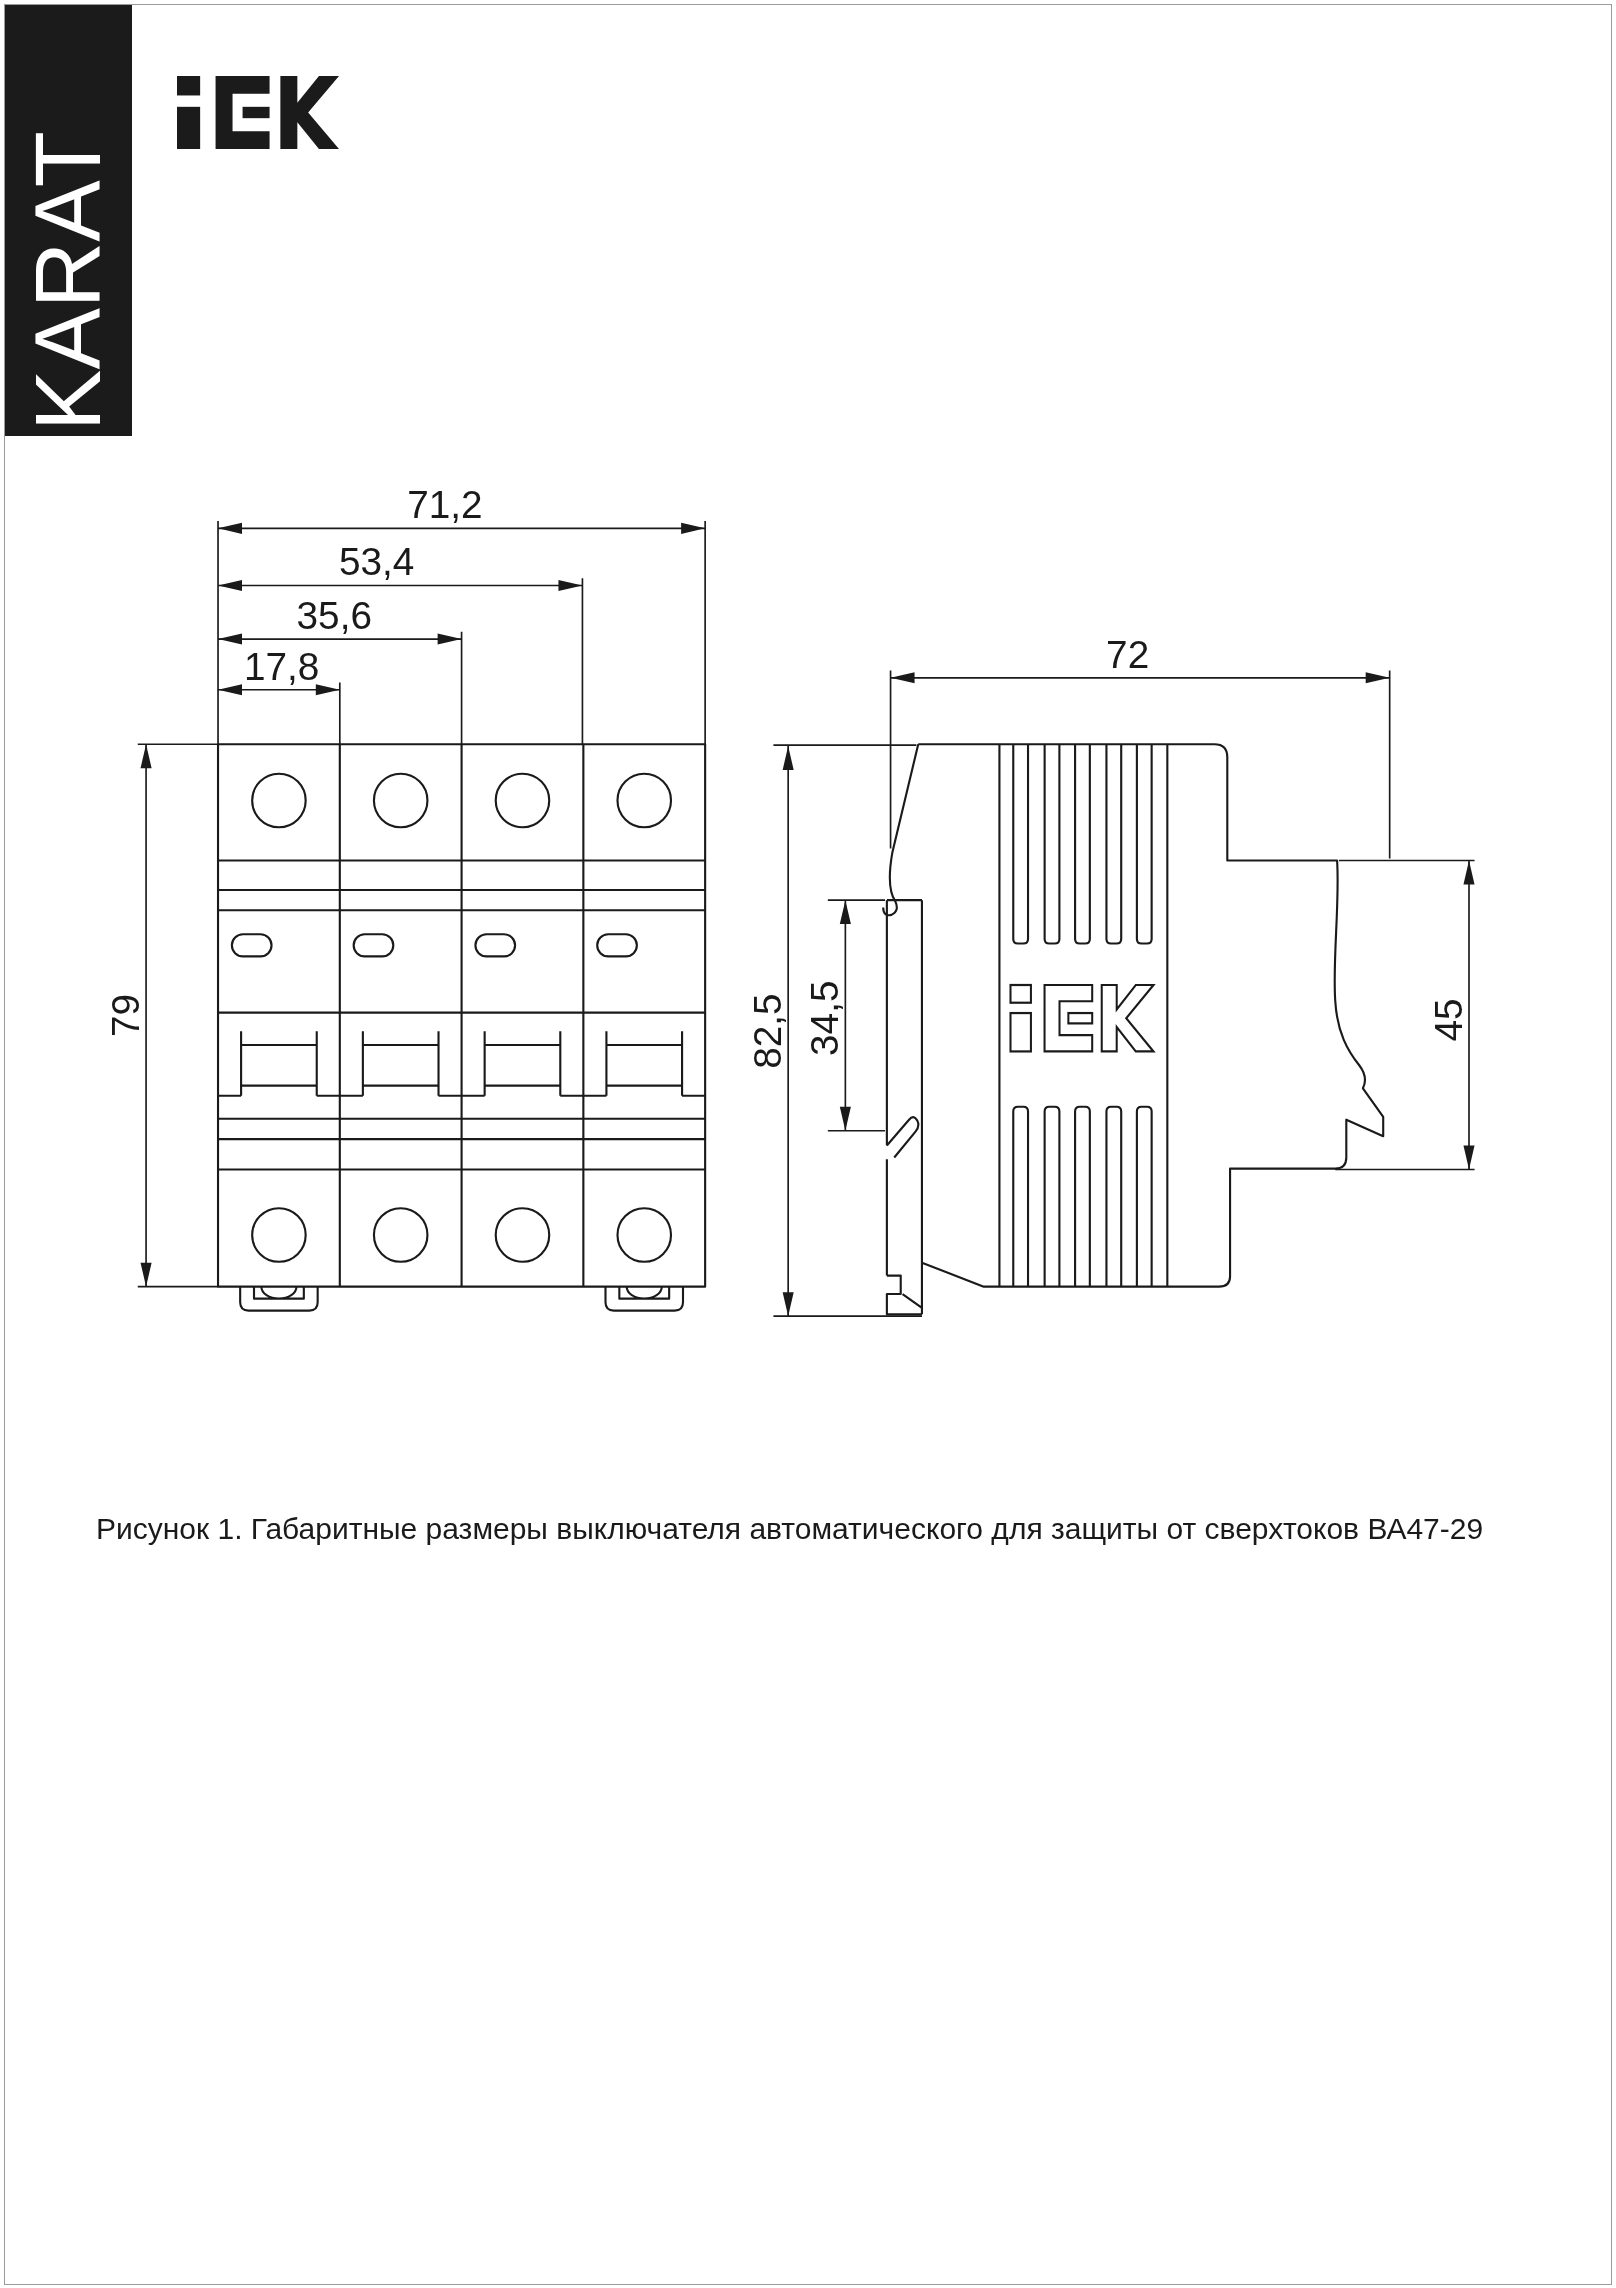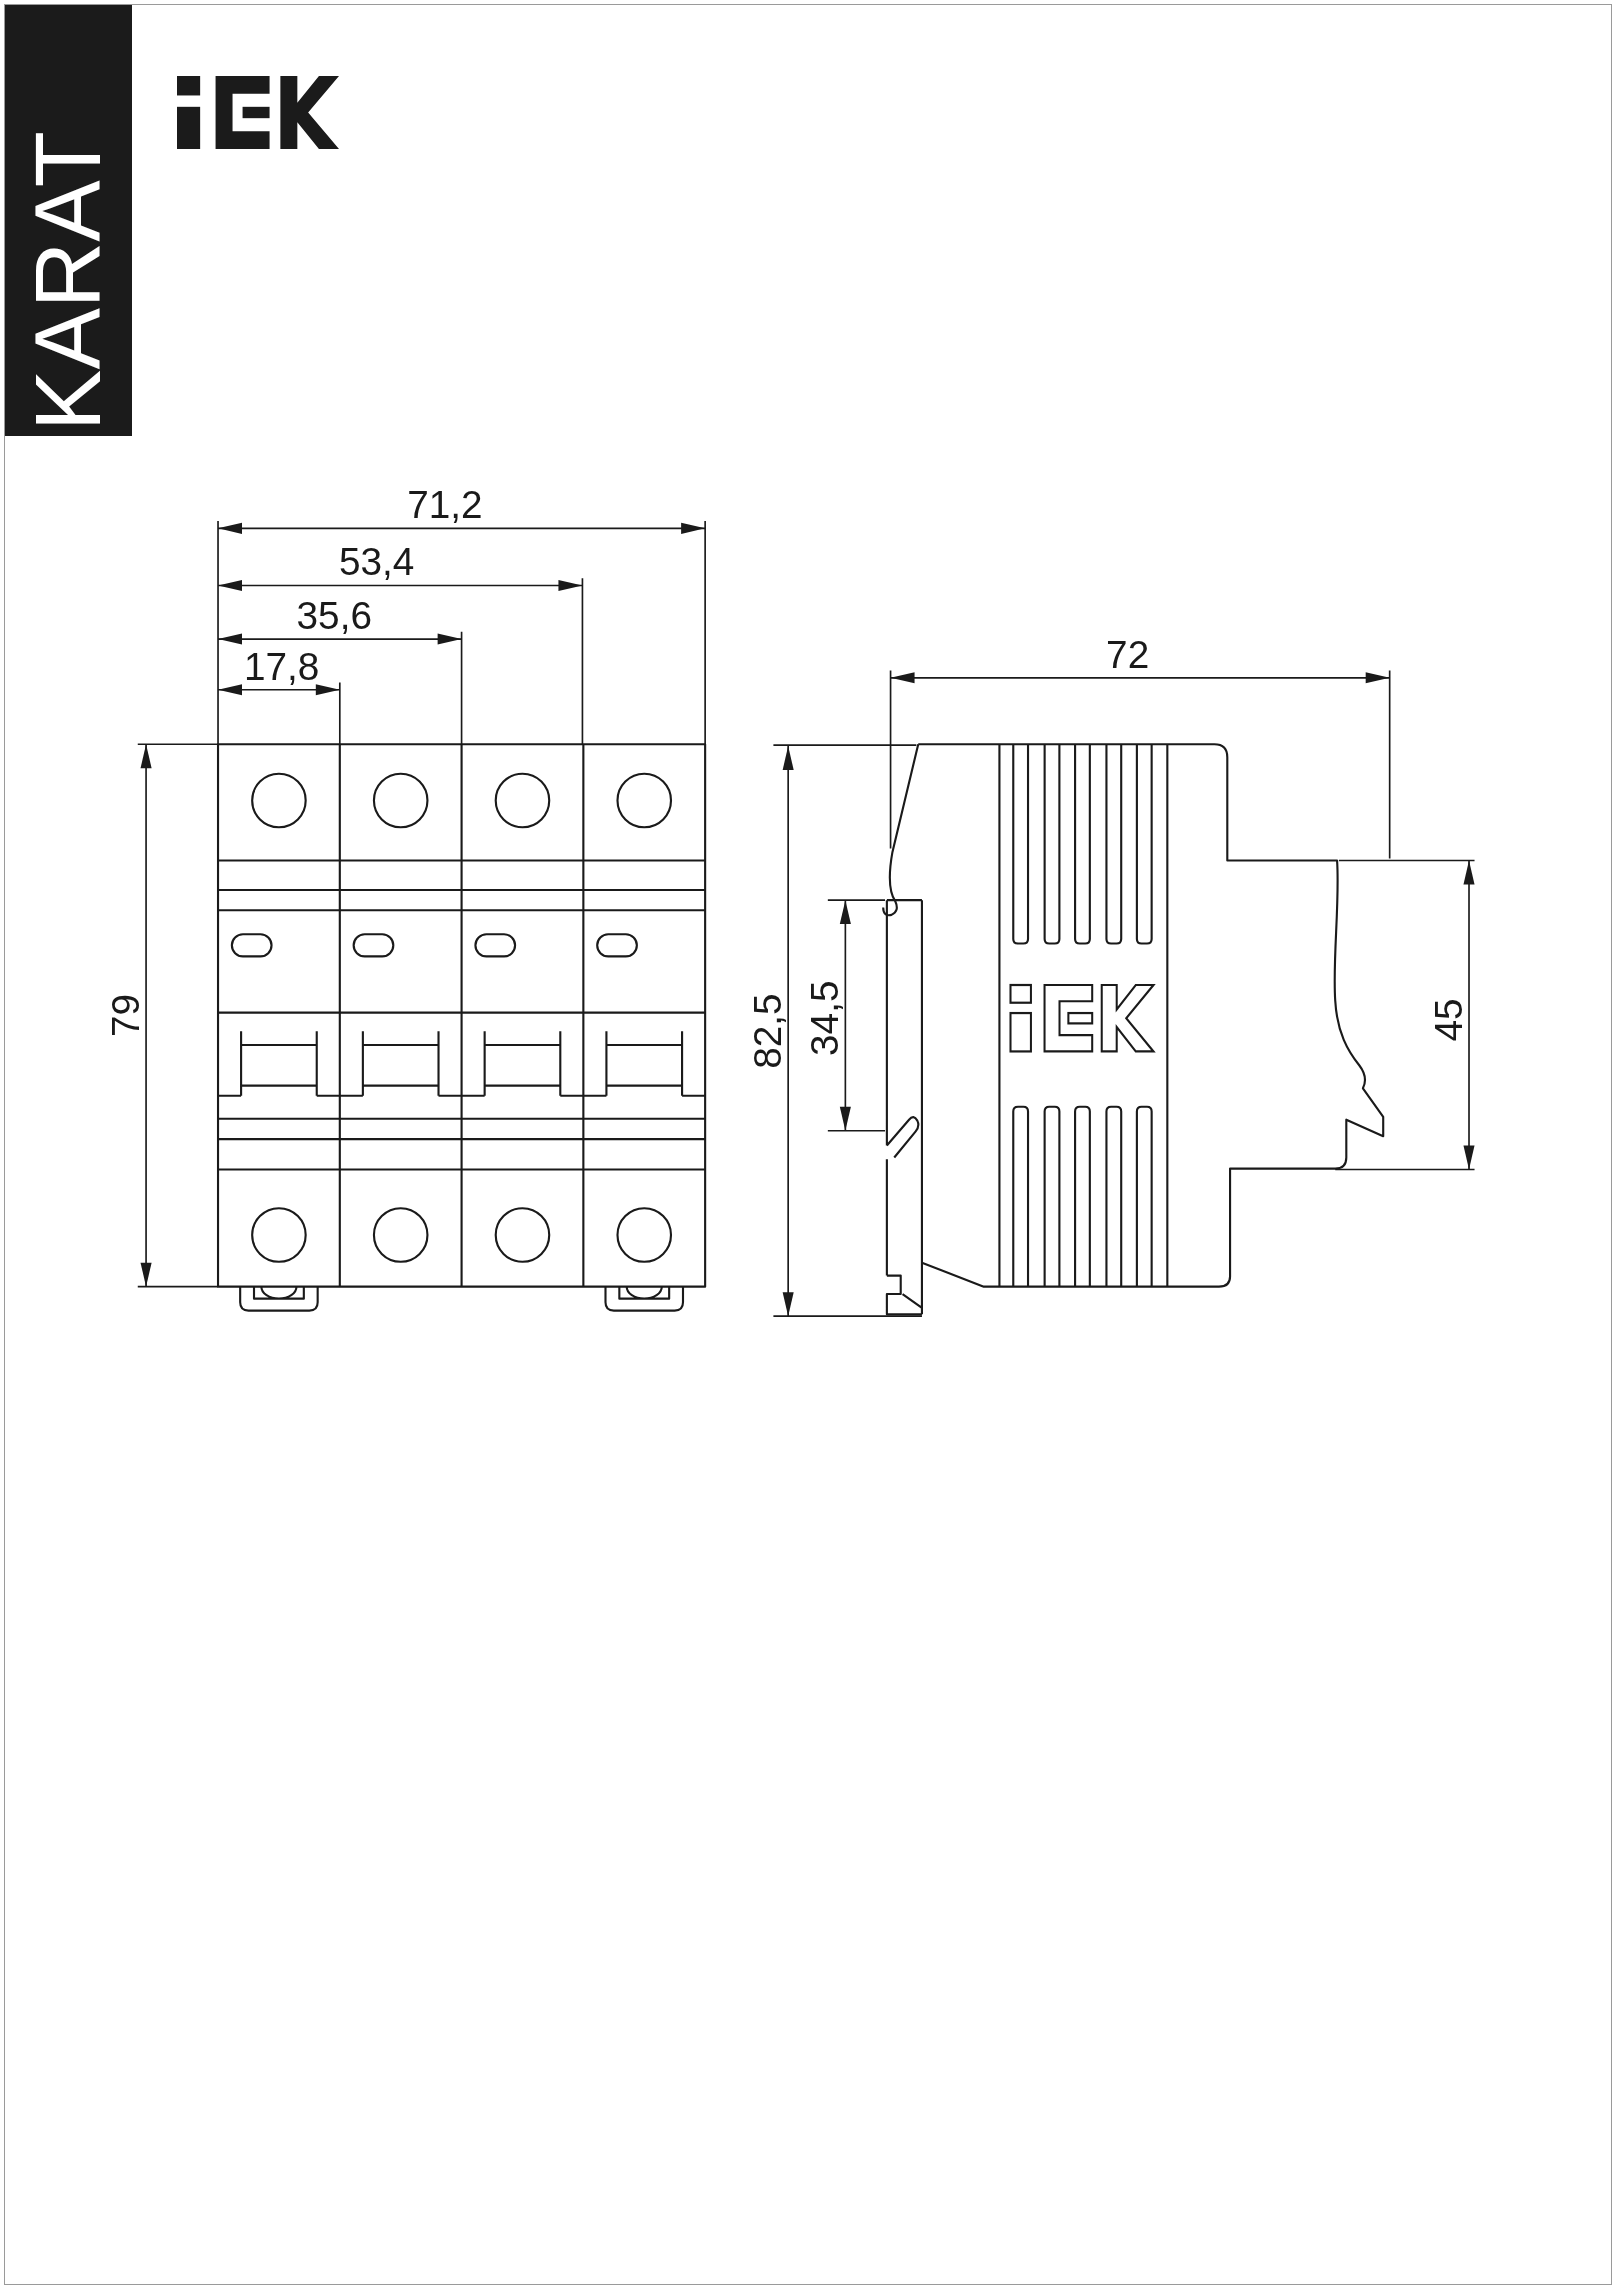--- a/index.html
+++ b/index.html
@@ -209,14 +209,15 @@
       <g>
         <path class="thin" d="M1451,933 H1598 M1447,1268 H1598"></path>
         <line class="thin" x1="1592" y1="933" x2="1592" y2="1268"></line>
         <polygon class="arrow" points="1592,933 1586,959 1598,959"></polygon>
         <polygon class="arrow" points="1592,1268 1586,1242 1598,1242"></polygon>
         <text class="dimtext" x="1584" y="1106" text-anchor="middle" transform="rotate(-90 1584 1106)">45</text>
       </g>
     </g>
   </svg>
 
+  <div class="caption">Рисунок 1. Габаритные размеры выключателя автоматического для защиты от сверхтоков ВА47-29</div>
 </div>
 
 
 </body></html>

